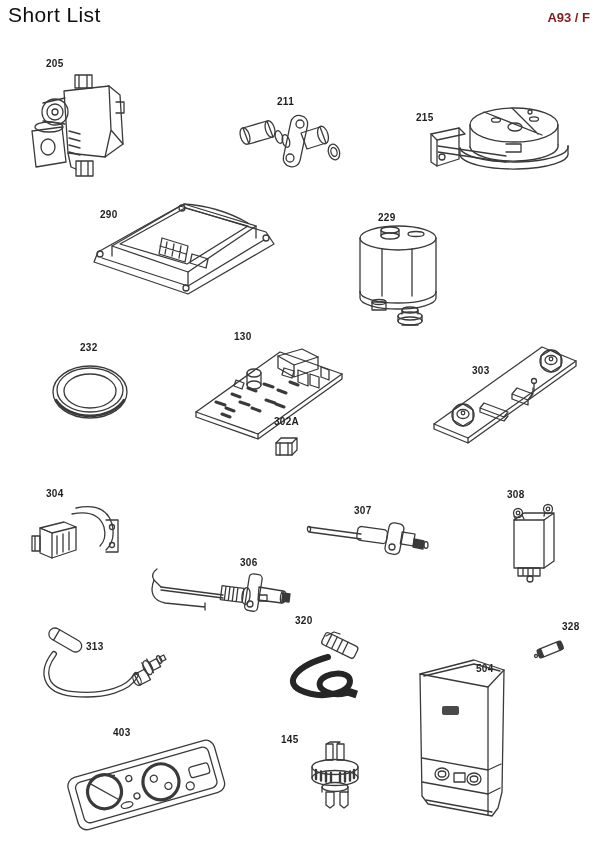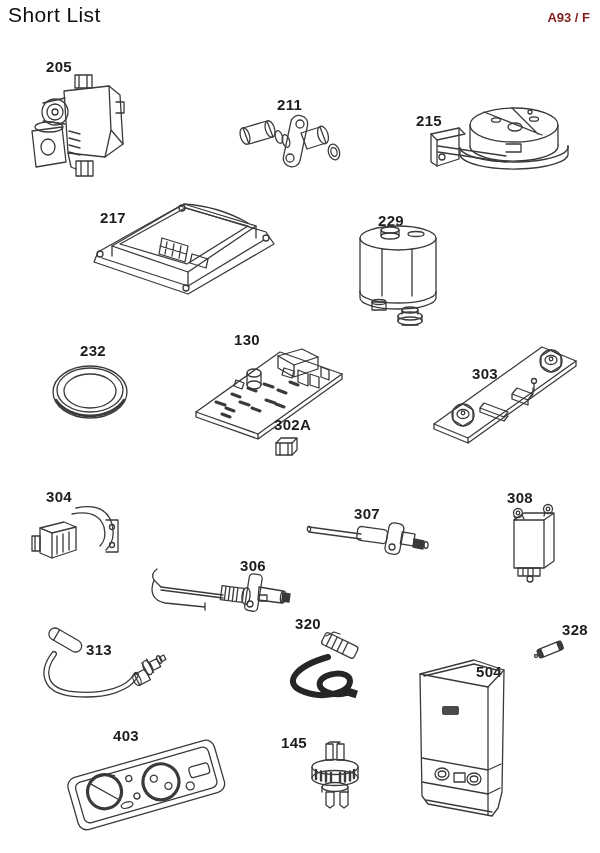--- a/index.html
+++ b/index.html
@@ -3,21 +3,21 @@
 <meta charset="utf-8">
 <style>
   html,body{margin:0;padding:0;background:#ffffff;}
   #page{
     position:relative;width:600px;height:853px;background:#ffffff;
     font-family:"Liberation Sans", sans-serif;overflow:hidden;color:#111;
   }
   .title{position:absolute;left:8px;top:3px;font-size:21px;font-weight:normal;letter-spacing:.4px;color:#0d0d0d;text-align:right;}
   .code{position:absolute;right:10px;top:10px;font-size:13px;font-weight:bold;color:#7f1d1d;}
   .part{position:absolute;}
-  .plabel{position:absolute;font-size:15px;font-weight:bold;color:#1d1d1d;letter-spacing:.3px;white-space:nowrap;}
+  .plabel{position:absolute;font-size:10px;font-weight:bold;color:#1d1d1d;letter-spacing:.3px;white-space:nowrap;}
   svg.art{
     position:absolute;stroke:#3a3a3a;fill:none;stroke-width:1.3;
     stroke-linecap:round;stroke-linejoin:round;overflow:visible;
   }
 </style>
 </head>
 <body>
 
 <div id="page">
 
@@ -78,21 +78,21 @@
       <path d="M80 46 h15 v8 h-15"></path>
       <path d="M5 36 L33 30 L39 36 L11 42 Z"></path>
       <path d="M5 36 V64 L11 68 V42"></path>
       <path d="M11 68 L33 61 L33 30"></path>
       <path d="M12 48 L80 58 M12 54 L80 64"></path>
       <circle cx="16" cy="59" r="3"></circle>
     </svg>
   </div>
 
   <div class="part" style="left:88px;top:186px;width:190px;height:118px;">
-    <span class="plabel" style="left:12px;top:23px;">217</span>
+    <span class="plabel" style="left:12px;top:23px;">290</span>
     <svg class="art" style="left:0;top:0;" width="190" height="116" viewBox="0 0 190 116">
       <path d="M6 76 L100 108 L186 58 L178 46 L92 20 L10 66 Z"></path>
       <path d="M14 72 L100 100 L176 54"></path>
       <path d="M24 60 L96 18 L168 40 L100 86 Z"></path>
       <path d="M32 58 L97 22 L160 40 L99 78 Z"></path>
       <path d="M100 86 L100 100 M168 40 L168 52 M24 60 L24 70"></path>
       <path d="M96 18 Q130 20 160 37"></path>
       <path d="M74 52 l26 8 l-3 16 l-26 -8 z"></path>
       <path d="M79 56 l-2 12 M86 58 l-2 12 M93 60 l-2 12 M72 60 l26 8"></path>
       <path d="M104 68 l16 5 l-2 9 l-16 -5 z"></path>

